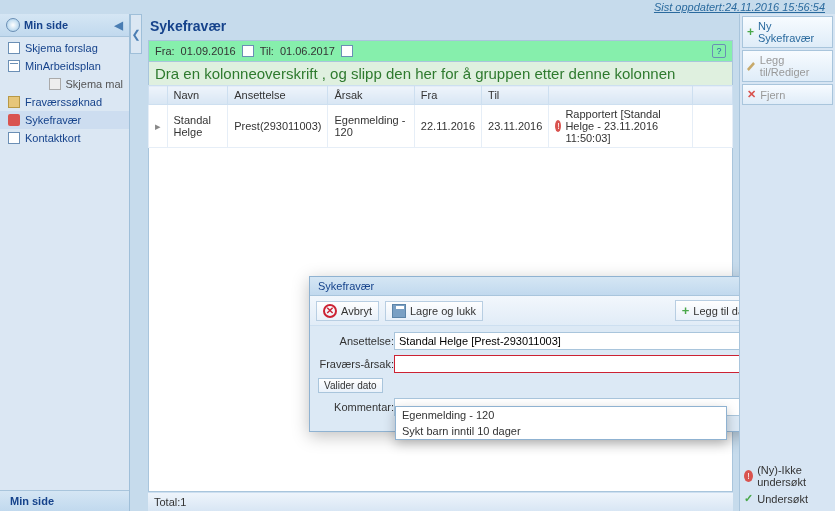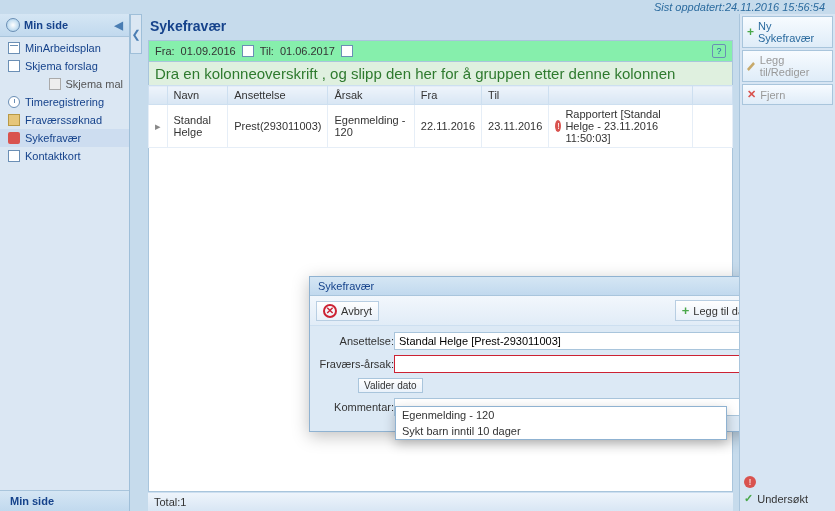--- a/index.html
+++ b/index.html
@@ -1,17 +1,17 @@
 <!DOCTYPE html>
 <html><head>
 <meta charset="utf-8">
 <style>
   * { box-sizing: border-box; font-family: Tahoma, Arial, sans-serif; font-size: 11px; }
   body { margin: 0; background: #c6dbec; width: 835px; height: 511px; overflow: hidden; position: relative; }
-  .top-bar { height: 14px; text-align: right; padding-right: 10px; color: #2a6a9e; font-style: italic; font-size: 10px; line-height: 14px; background:#c6dbec; }
+  .top-bar { height: 14px; text-align: right; padding-right: 10px; color: #2a6a9e; font-style: italic; font-size: 10px; line-height: 14px; background:#c6dbec;text-decoration:underline; }
   .main-layout { display: flex; height: 497px; }
   .sidebar { width: 130px; background: #dbe7f3; border-right: 1px solid #9fbfd9; display: flex; flex-direction: column; }
   .sidebar-header { background: linear-gradient(#d5e6f4,#c1d9ee); border-bottom: 1px solid #a9c5dc; padding: 4px 6px; font-weight: bold; color: #15428b; display:flex; align-items:center; justify-content:space-between; }
   .sidebar-header .globe { width:14px;height:14px;border:1px solid #6b8fb5;border-radius:50%;display:inline-block;margin-right:4px;background:radial-gradient(#fff,#9ec9e8);}
   .sidebar-items { padding: 2px 0; flex:1; }
   .sidebar-item { padding: 3px 6px 3px 8px; color: #15428b; display:flex; align-items:center; gap:5px; cursor:pointer; }
   .sidebar-item.selected { background:#cdddf0; }
   .sidebar-sub { padding-left: 24px; color:#555;justify-content:flex-end;}
   .mi-icon{width:12px;height:12px;display:inline-block;}
   .mi-cal{background:#fff;border:1px solid #6b8fb5;position:relative;}
@@ -64,21 +64,21 @@
   .tb-right .plus{color:#4aa84a;font-weight:bold;font-size:13px;}
   .modal-body{background:#dce9f5;padding:6px 8px 10px;}
   .form-row{display:flex;align-items:center;margin-bottom:5px;}
   .form-row label{width:76px;color:#333;text-align:right;}
   .form-row .input, .form-row select, .form-row textarea{flex:1;border:1px solid #a9c5dc;background:#fff;padding:2px 4px;color:#333;height:18px;}
   .form-row .combo{flex:1;position:relative;}
   .combo .combo-input{width:100%;height:18px;border:1px solid #a9c5dc;background:#fff;padding:2px 18px 2px 4px;}
   .combo-invalid .combo-input{border:1px solid #c23;}
   .combo .arrow{position:absolute;right:0;top:0;width:16px;height:18px;border:1px solid #a9c5dc;border-left:none;background:linear-gradient(#f7fbff,#dfecf8);display:flex;align-items:center;justify-content:center;color:#2a6a9e;font-size:8px;}
   .oblig-badge{background:#c23;color:#fff;border:1px solid #8b1a1a;padding:1px 5px;margin-left:6px;font-size:10px;}
-  .valider-btn{border:1px solid #a9c5dc;background:linear-gradient(#fefefe,#e9f1fa);padding:1px 5px;font-size:10px;color:#333;margin-left:40px;}
+  .valider-btn{border:1px solid #a9c5dc;background:linear-gradient(#fefefe,#e9f1fa);padding:1px 5px;font-size:10px;color:#333;}
   .kommentar{height:28px;}
   .dropdown-list{position:absolute;left:85px;top:80px;width:332px;background:#fff;border:1px solid #8fb2d1;box-shadow:0 4px 12px rgba(0,0,0,0.25);z-index:5;}
   .dropdown-list .opt{padding:2px 6px;color:#333;cursor:pointer;}
 </style>
 </head>
 <body>
 
 <div class="top-bar">
   <span>Sist oppdatert:24.11.2016 15:56:54</span>
 </div>
@@ -87,34 +87,30 @@
   <div class="sidebar">
     <div class="sidebar-header">
       <span style="display:flex;align-items:center;">
         <span class="globe"></span>
         <span>Min side</span>
       </span>
       <span style="color:#4a7db3;">◀</span>
     </div>
     <div class="sidebar-items">
       <div class="sidebar-item">
+          <span class="mi-icon mi-doc"></span>
+          <span>Skjema forslag</span>
+        </div>
+      <div class="sidebar-item">
           <span class="mi-icon mi-cal"></span>
           <span>MinArbeidsplan</span>
-        </div>
-      <div class="sidebar-item">
-          <span class="mi-icon mi-doc"></span>
-          <span>Skjema forslag</span>
         </div>
       <div class="sidebar-item sidebar-sub">
           <span class="mi-icon mi-page"></span>
           <span>Skjema mal</span>
-        </div>
-      <div class="sidebar-item">
-          <span class="mi-icon mi-clock"></span>
-          <span>Timeregistrering</span>
         </div>
       <div class="sidebar-item">
           <span class="mi-icon mi-folder"></span>
           <span>Fraværssøknad</span>
         </div>
       <div class="sidebar-item selected">
           <span class="mi-icon mi-heart"></span>
           <span>Sykefravær</span>
         </div>
       <div class="sidebar-item">
@@ -174,20 +170,24 @@
       </table>
       <div class="grid-fill">
 
         <div class="modal">
           <div class="modal-title">Sykefravær</div>
           <div class="modal-toolbar">
             <div class="tb-btn">
                 <span class="circ-x">✕</span>
                 <span>Avbryt</span>
               </div>
+            <div class="tb-btn">
+                <span class="disk"></span>
+                <span>Lagre og lukk</span>
+              </div>
             <div class="tb-right">
               <div class="tb-btn">
                   <span class="plus">+</span>
                   <span>Legg til dag</span>
                 </div>
               <div class="tb-btn">
                   <span class="plus">+</span>
                   <span>Legg til periode</span>
                 </div>
             </div>
@@ -239,20 +239,21 @@
           <span class="rp-pencil"></span>
           <span>Legg til/Rediger</span>
         </div>
       <div class="rp-btn disabled">
           <span class="rp-x">✕</span>
           <span>Fjern</span>
         </div>
       <div class="right-legend">
         <div class="legend-row">
             <span class="warn-icon">!</span>
+            <span>(Ny)-Ikke undersøkt</span>
           </div>
         <div class="legend-row">
             <span class="check">✓</span>
             <span>Undersøkt</span>
           </div>
       </div>
     </div>
   </div>
 </div>
 

